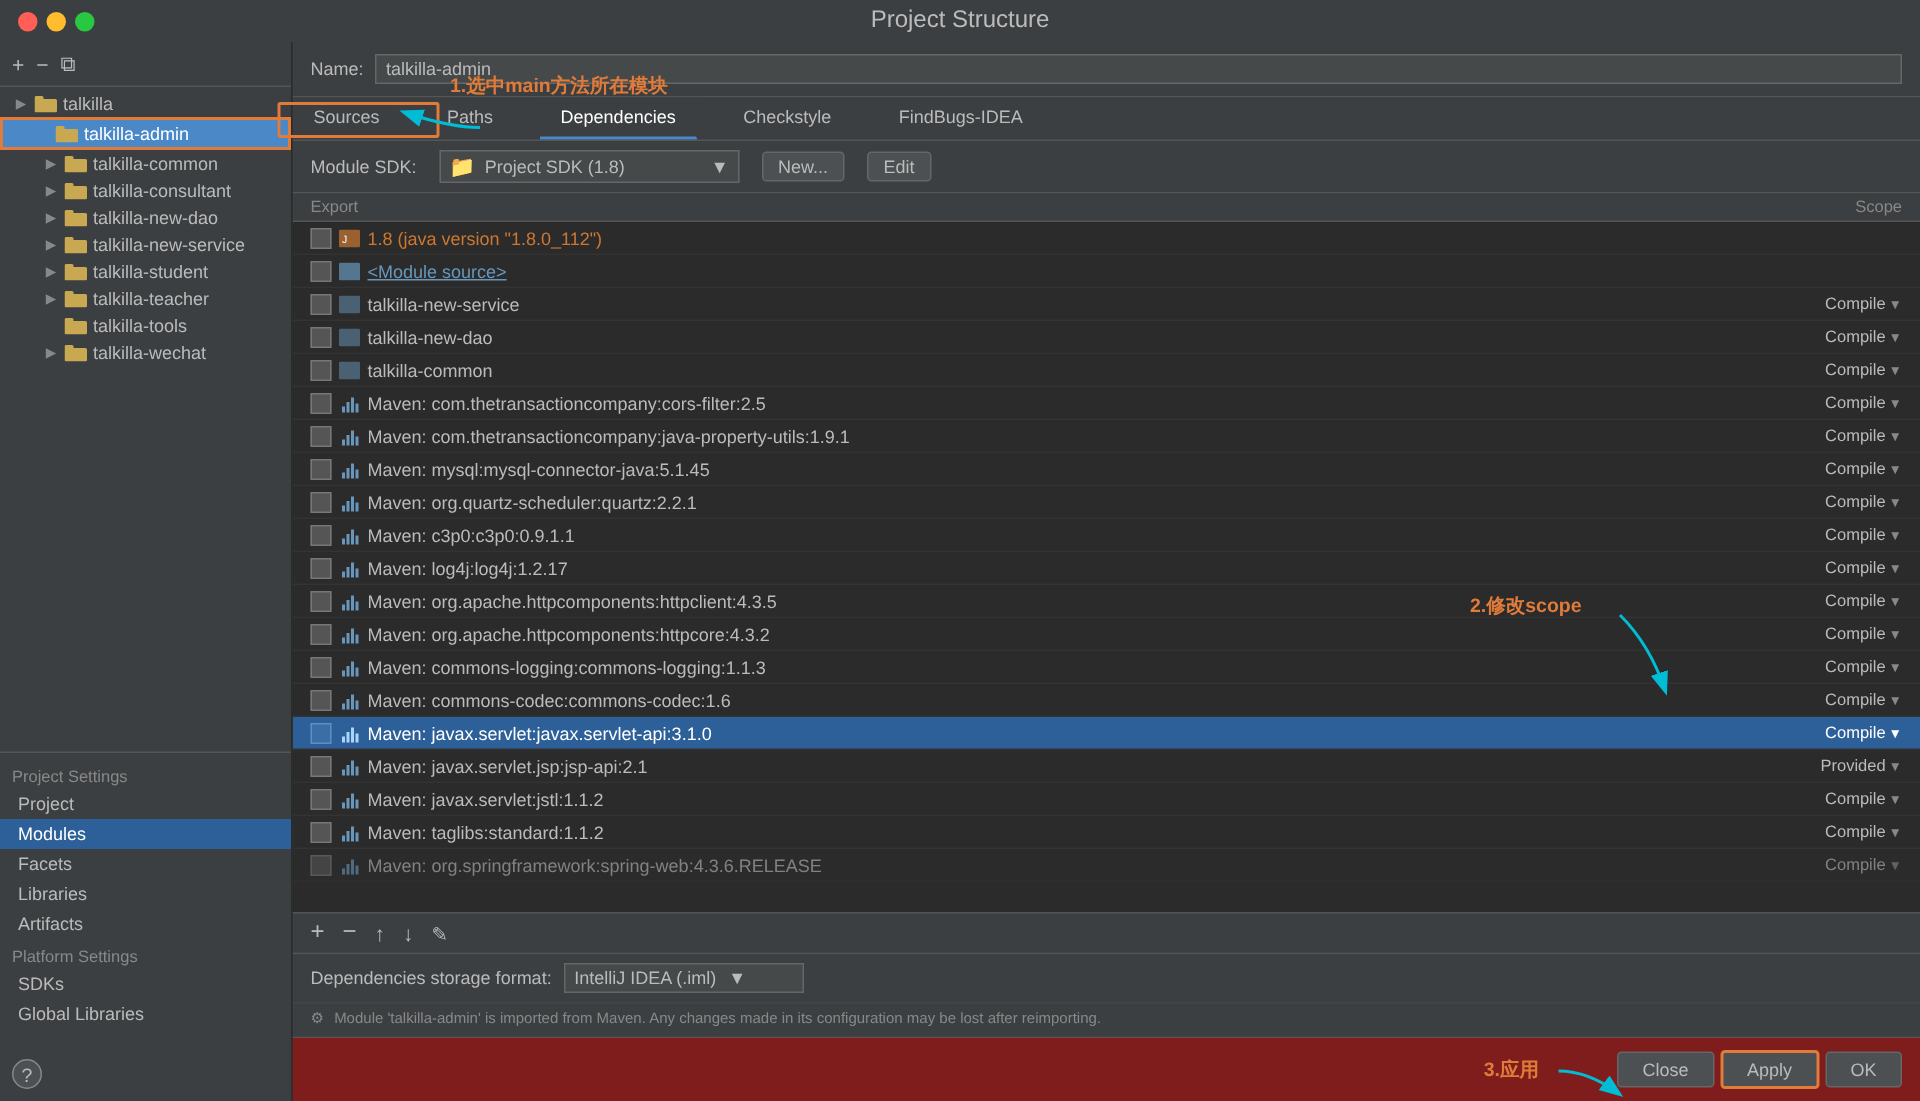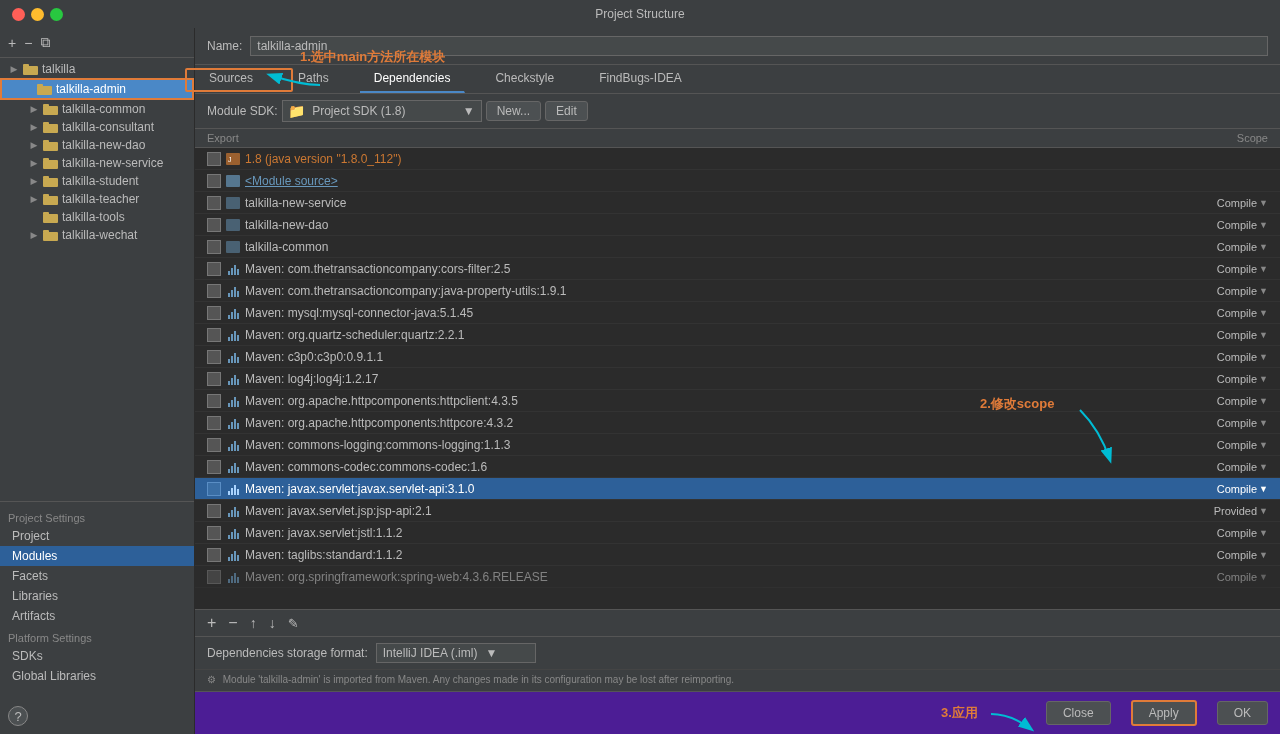--- a/index.html
+++ b/index.html
@@ -33,21 +33,21 @@
       width: 13px; height: 13px;
       border-radius: 50%;
       border: none;
       cursor: pointer;
     }
     .tb-close { background: #ff5f57; }
     .tb-min { background: #febc2e; }
     .tb-max { background: #28c840; }
     .title-bar-title {
       color: #bbb;
-      font-size: 12px;
+      font-size: 16px;
     }
     
     .dialog {
       background: #3c3f41;
       display: flex;
       flex: 1;
       overflow: hidden;
     }
     
     .sidebar {
@@ -165,21 +165,21 @@
       color: #fff;
       border-bottom: 2px solid #4a88c7;
       background: #3c3f41;
     }
     .sdk-row {
       display: flex;
       align-items: center;
       padding: 6px 12px;
       background: #3c3f41;
       border-bottom: 1px solid #555;
-      gap: 4px;
+      gap: 15px;
       flex-shrink: 0;
     }
     .sdk-label { color: #bbb; font-size: 12px; }
     .sdk-select {
       display: flex;
       align-items: center;
       background: #45494a;
       border: 1px solid #666;
       padding: 2px 6px;
       color: #bbb;
@@ -308,23 +308,23 @@
       border-top: 1px solid #444;
       flex-shrink: 0;
     }
     .import-note .gear-icon { color: #888; margin-right: 4px; }
     
     .dialog-footer {
       display: flex;
       justify-content: flex-end;
       align-items: center;
       padding: 8px 12px;
-      background: #4c1d95;
+      background: #7f1d1d;
       border-top: 1px solid #555;
-      gap: 20px;
+      gap: 4px;
       flex-shrink: 0;
     }
     .footer-btn {
       padding: 4px 16px;
       background: #4c5052;
       border: 1px solid #666;
       color: #bbb;
       font-size: 12px;
       cursor: pointer;
       border-radius: 3px;

